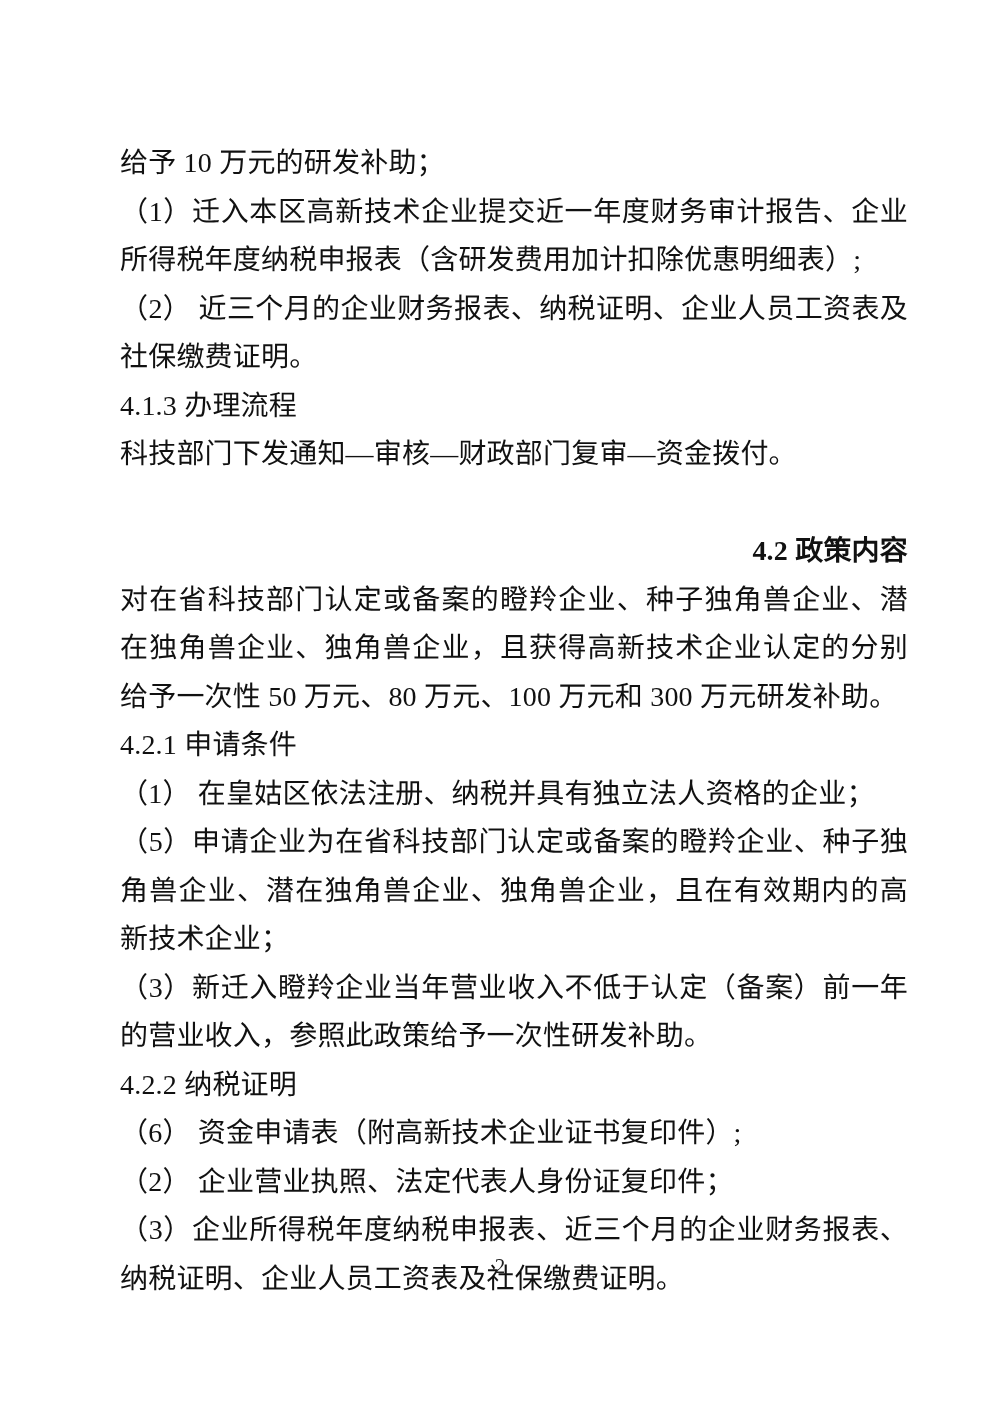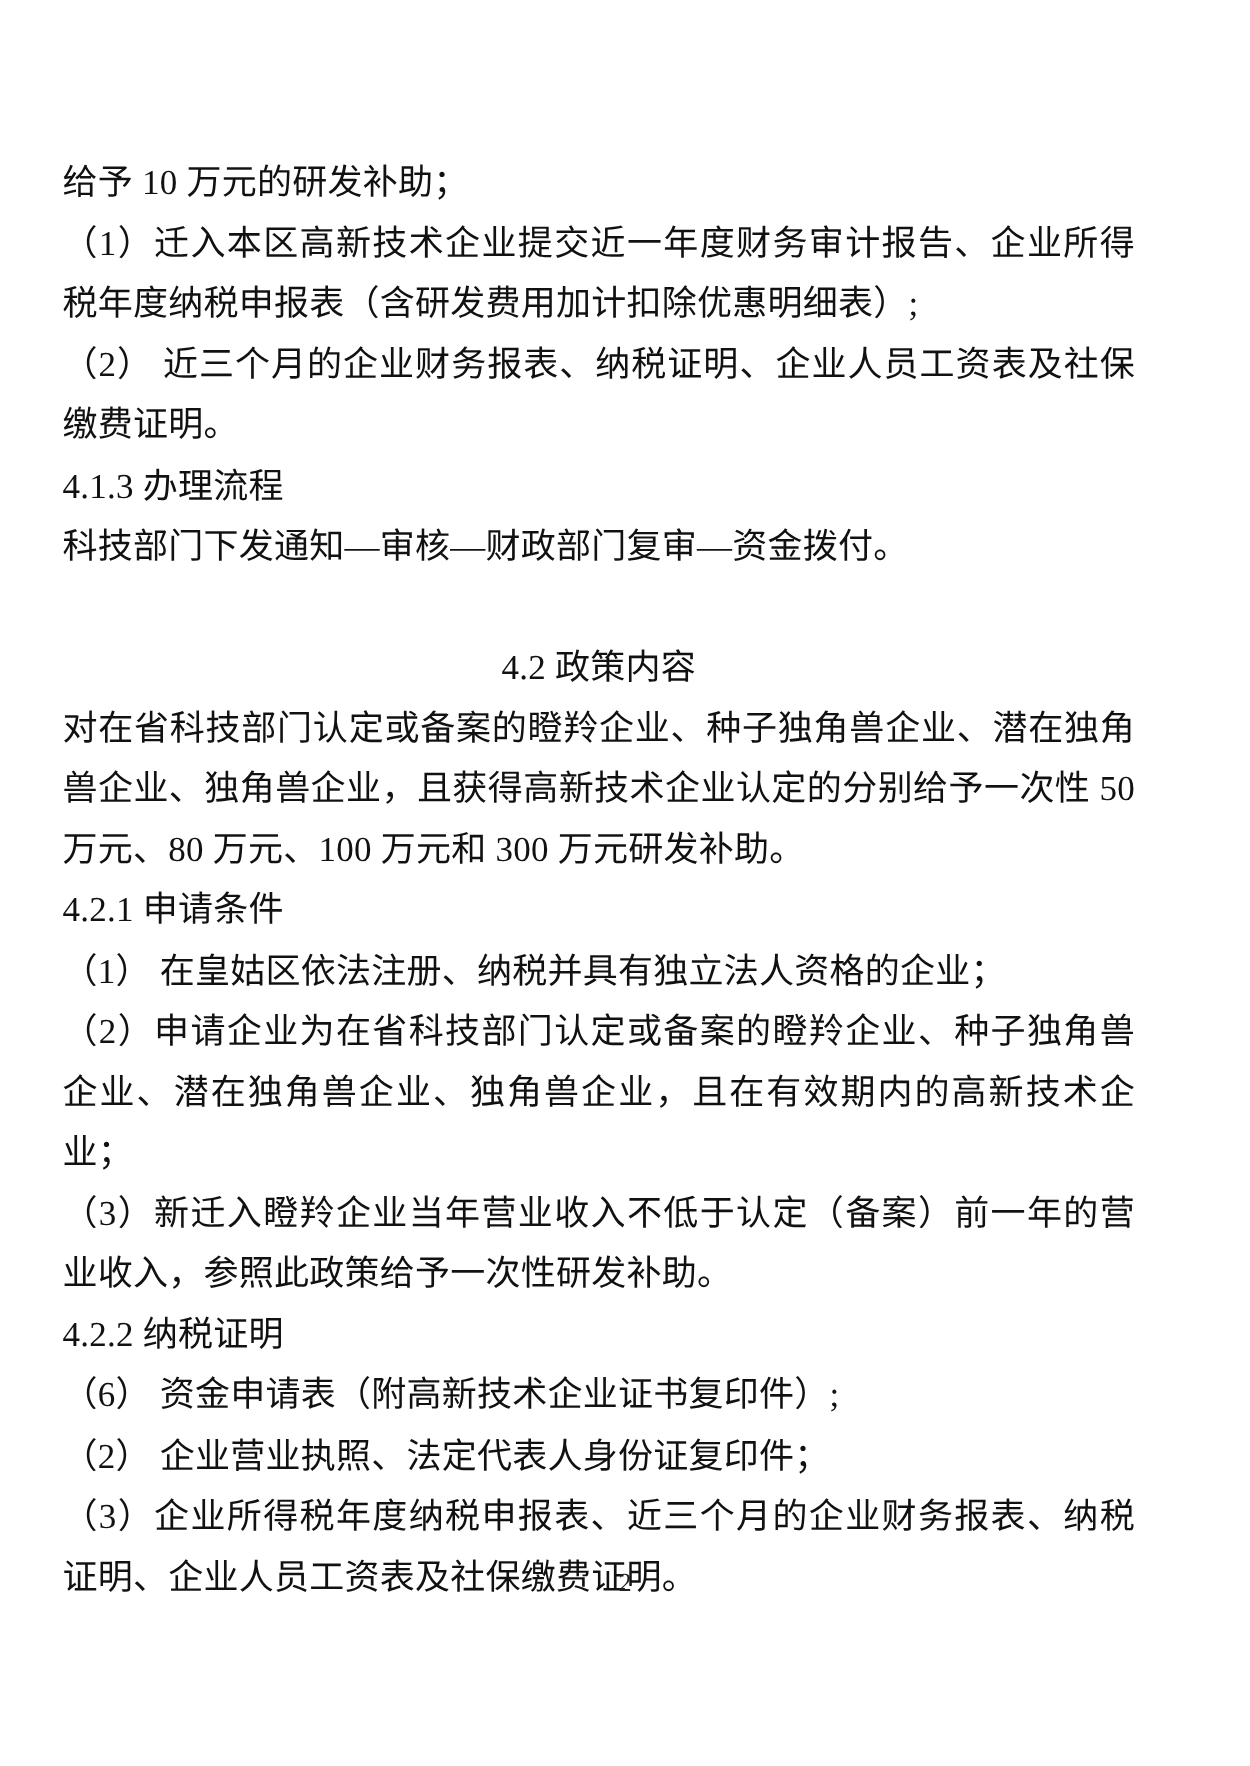--- a/index.html
+++ b/index.html
@@ -11,39 +11,39 @@
     position: relative;
     width: 1000px;
     height: 1413px;
     background: #ffffff;
     overflow: hidden;
     font-family: "Liberation Serif", "DejaVu Serif", serif;
     color: #111111;
   }
   .content {
     position: absolute;
-    top: 0;
+    top: 16px;
     left: 0;
     width: 1000px;
-    padding: 123px 92px 0 50px;
+    padding: 123px 92px 0 120px;
     box-sizing: border-box;
   }
   .content p {
     margin: 0;
     font-size: 28px;
     line-height: 48.5px;
     text-align: justify;
     text-justify: inter-character;
     letter-spacing: 0.2px;
     word-break: break-all;
   }
   .content p.heading {
-    font-weight: normal;
+    font-weight: bold;
     margin-top: 48.5px; 
-    text-align: center;
+    text-align: right;
   }
   .page-number {
     position: absolute;
     top: 1252px;
     left: 0;
     width: 1000px;
     text-align: center;
     font-size: 21px;
     line-height: 28px;
     color: #222222;
@@ -56,21 +56,21 @@
   <div class="content">
     <p>给予 10 万元的研发补助；</p>
     <p>（1）迁入本区高新技术企业提交近一年度财务审计报告、企业所得税年度纳税申报表（含研发费用加计扣除优惠明细表）;</p>
     <p>（2） 近三个月的企业财务报表、纳税证明、企业人员工资表及社保缴费证明。</p>
     <p>4.1.3 办理流程</p>
     <p>科技部门下发通知—审核—财政部门复审—资金拨付。</p>
     <p class="heading">4.2 政策内容</p>
     <p>对在省科技部门认定或备案的瞪羚企业、种子独角兽企业、潜在独角兽企业、独角兽企业，且获得高新技术企业认定的分别给予一次性 50 万元、80 万元、100 万元和 300 万元研发补助。</p>
     <p>4.2.1 申请条件</p>
     <p>（1） 在皇姑区依法注册、纳税并具有独立法人资格的企业；</p>
-    <p>（2）申请企业为在省科技部门认定或备案的瞪羚企业、种子独角兽企业、潜在独角兽企业、独角兽企业，且在有效期内的高新技术企业；</p>
+    <p>（5）申请企业为在省科技部门认定或备案的瞪羚企业、种子独角兽企业、潜在独角兽企业、独角兽企业，且在有效期内的高新技术企业；</p>
     <p>（3）新迁入瞪羚企业当年营业收入不低于认定（备案）前一年的营业收入，参照此政策给予一次性研发补助。</p>
     <p>4.2.2 纳税证明</p>
     <p>（6） 资金申请表（附高新技术企业证书复印件）;</p>
     <p>（2） 企业营业执照、法定代表人身份证复印件；</p>
     <p>（3）企业所得税年度纳税申报表、近三个月的企业财务报表、纳税证明、企业人员工资表及社保缴费证明。</p>
   </div>
   <div class="page-number">2</div>
 </div>
 
 </body></html>

